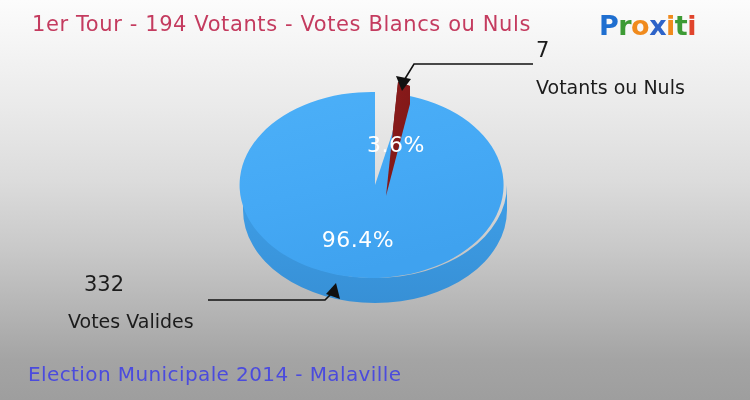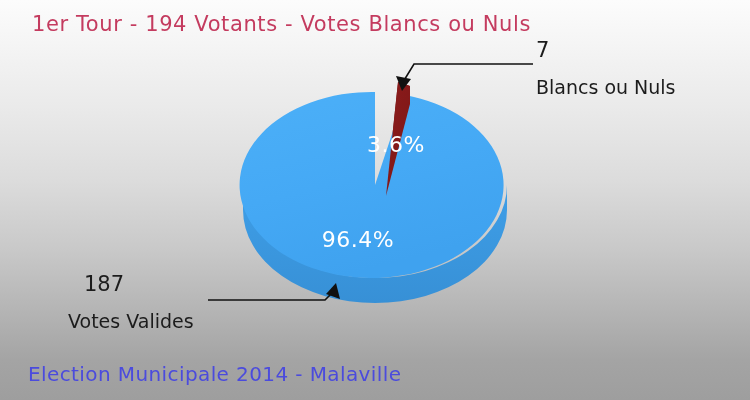--- a/index.html
+++ b/index.html
@@ -98,20 +98,23 @@
   #callout-valides-value { left: 84px; top: 272px; }
   #callout-valides-label { left: 68px; top: 310px; }
 </style>
 </head>
 <body>
 
 <div id="chart-root">
 
   <div id="chart-title">1er Tour -  194 Votants - Votes Blancs ou Nuls</div>
 
+  <div id="brand-logo">
+    <span class="lg-blue">P</span><span class="lg-green">r</span><span class="lg-orange">o</span><span class="lg-xblue">x</span><span class="lg-orange">i</span><span class="lg-green">t</span><span class="lg-red">i</span>
+  </div>
 
   <svg id="pie-svg" width="750" height="400">
     <defs>
       <linearGradient id="blueTopGrad" x1="0" y1="0" x2="0.35" y2="1">
         <stop offset="0%" stop-color="#4cb0f8"></stop>
         <stop offset="55%" stop-color="#45a9f5"></stop>
         <stop offset="100%" stop-color="#3fa2ef"></stop>
       </linearGradient>
       <linearGradient id="blueSideGrad" x1="0" y1="0" x2="0" y2="1">
         <stop offset="0%" stop-color="#3f9fe8"></stop>
@@ -158,20 +161,20 @@
       <polygon points="402,91 396,76 411,79" fill="#111111"></polygon>
     </g>
 
     <g>
       <path d="M208,300 L325,300 L333,292" stroke="#111111" stroke-width="1.6" fill="none"></path>
       <polygon points="336,283 340,299 326,294" fill="#111111"></polygon>
     </g>
   </svg>
 
   <div class="callout-value" id="callout-blancs-value">7</div>
-  <div class="callout-label" id="callout-blancs-label">Blancs ou Nuls</div>
+  <div class="callout-label" id="callout-blancs-label">Votants ou Nuls</div>
 
-  <div class="callout-value" id="callout-valides-value">187</div>
+  <div class="callout-value" id="callout-valides-value">332</div>
   <div class="callout-label" id="callout-valides-label">Votes Valides</div>
 
   <div id="footer-caption">Election Municipale 2014 - Malaville</div>
 
 </div>
 
 </body></html>

